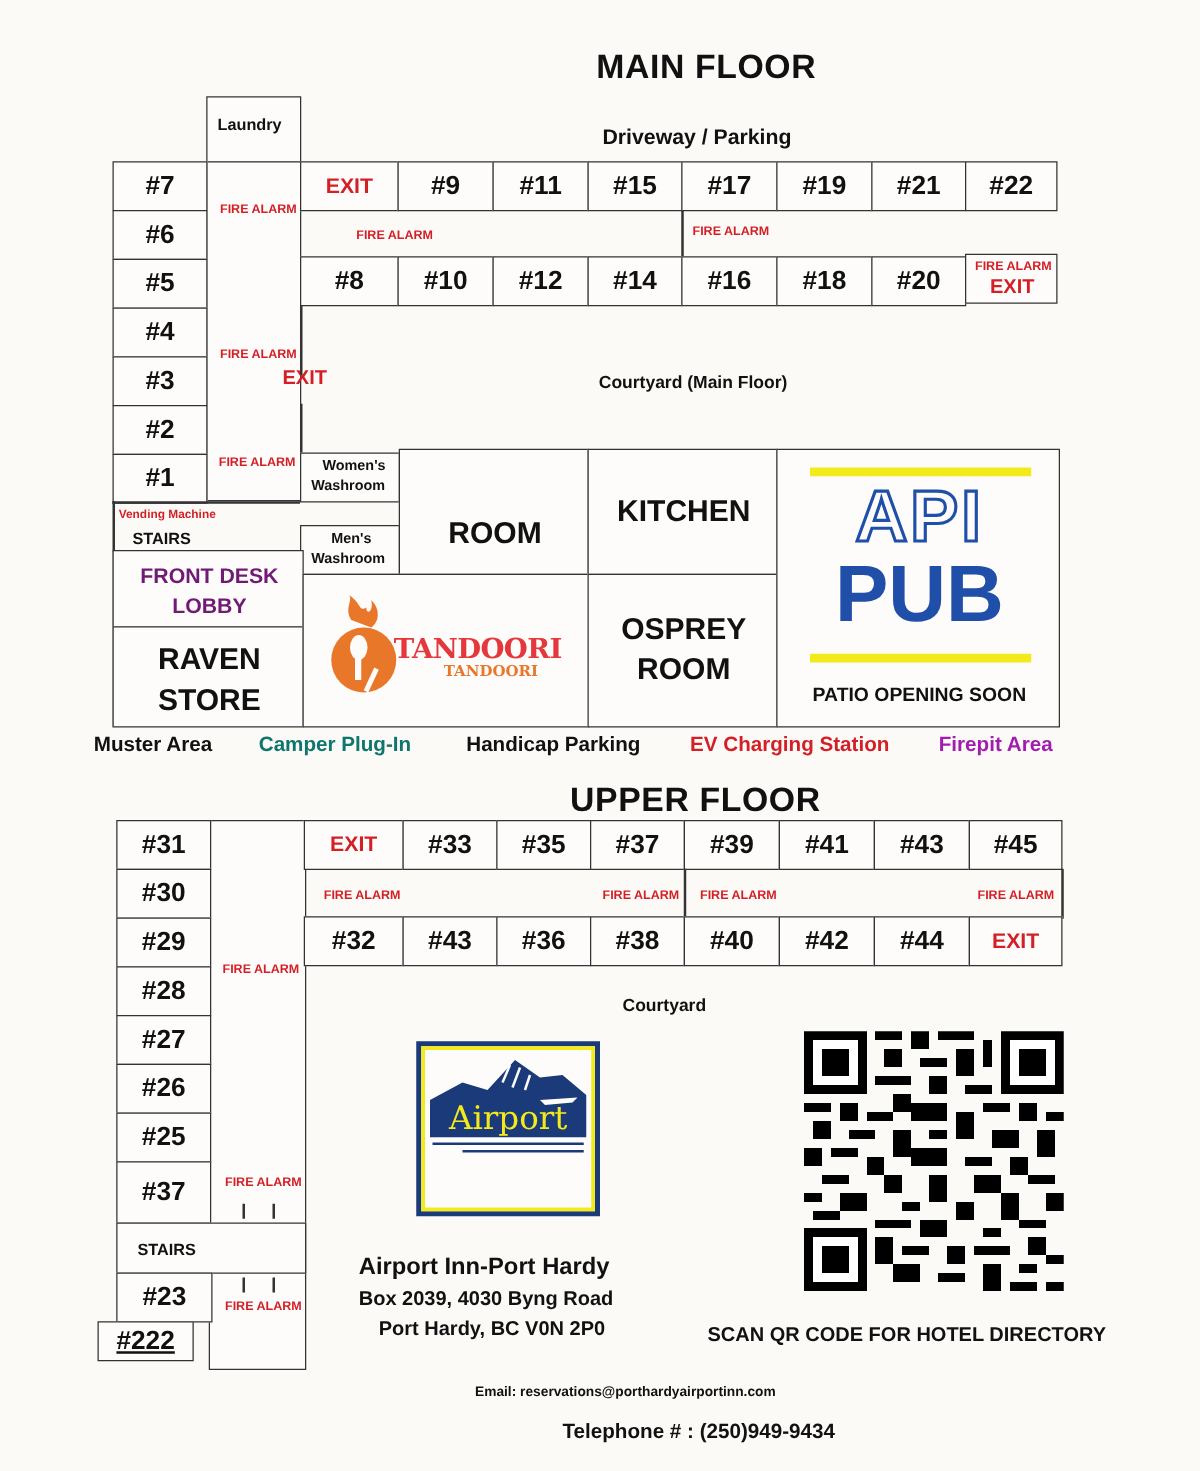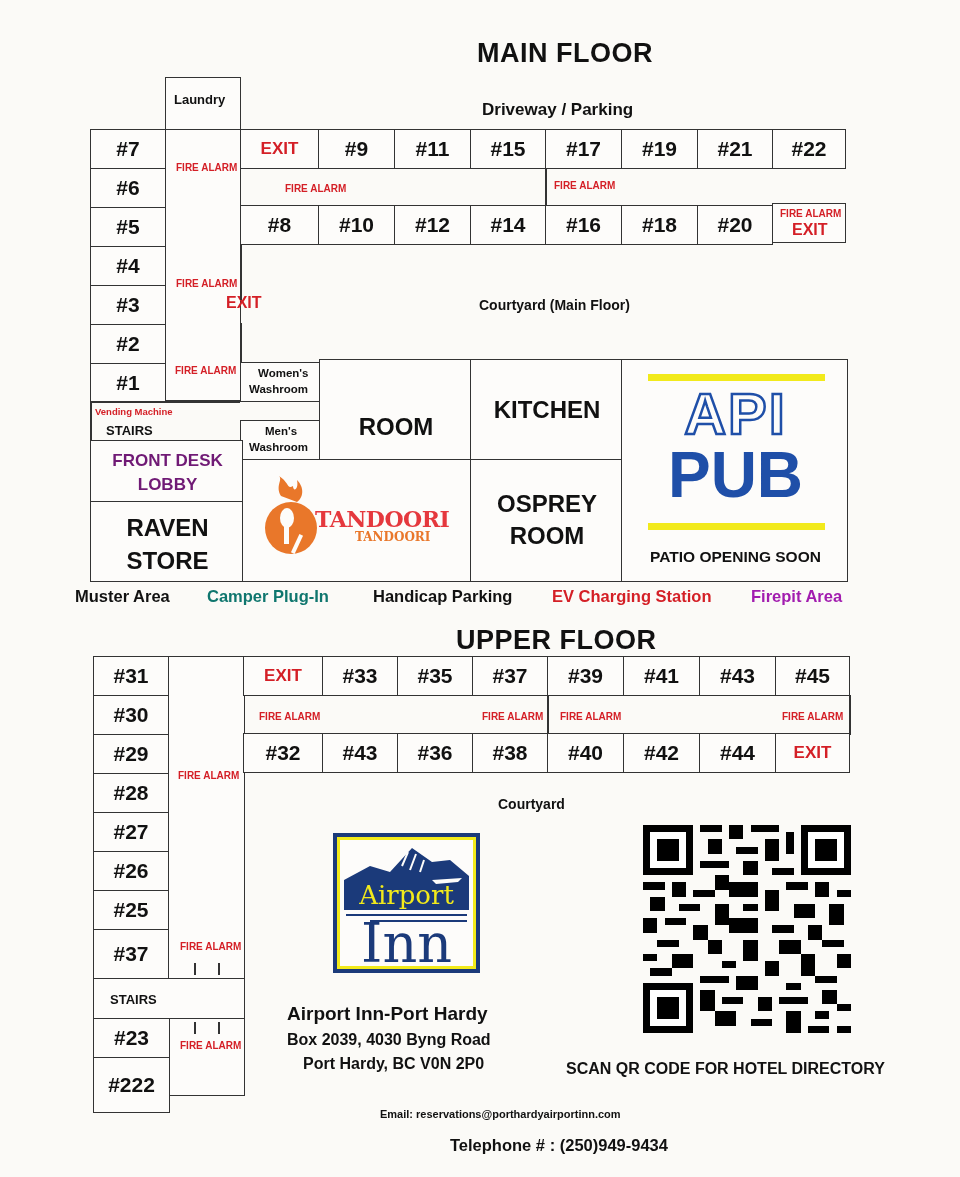--- a/index.html
+++ b/index.html
@@ -153,21 +153,21 @@
 
 <div class="box" style="left:93px;top:978px;width:152px;height:41px;">
   <div class="label" style="left:16px;top:13px;font-size:13px;">STAIRS</div>
 </div>
 
 <div class="tick" style="left:194px;top:1022px;"></div>
 <div class="tick" style="left:218px;top:1022px;"></div>
 <div class="alarm" style="left:180px;top:1040px;">FIRE ALARM</div>
 
 <div class="cell" style="left:93px;top:1018px;width:77px;height:40px;">#23</div>
-<div class="cell" style="left:93px;top:1057px;width:77px;height:56px;">#222</div>
+<div class="cell" style="left:78px;top:1057px;width:77px;height:32px;text-decoration:underline;">#222</div>
 
 <div class="cell exit" style="left:243px;top:656px;width:80px;height:40px;">EXIT</div>
 <div class="cell" style="left:322px;top:656px;width:76px;height:40px;">#33</div>
 <div class="cell" style="left:397px;top:656px;width:76px;height:40px;">#35</div>
 <div class="cell" style="left:472px;top:656px;width:76px;height:40px;">#37</div>
 <div class="cell" style="left:547px;top:656px;width:77px;height:40px;">#39</div>
 <div class="cell" style="left:623px;top:656px;width:77px;height:40px;">#41</div>
 <div class="cell" style="left:699px;top:656px;width:77px;height:40px;">#43</div>
 <div class="cell" style="left:775px;top:656px;width:75px;height:40px;">#45</div>
 
@@ -192,21 +192,20 @@
 <div class="abs" style="left:333px;top:833px;width:147px;height:140px;background:#1b3a7a;padding:4px;">
   <div style="width:100%;height:100%;border:3px solid #f2ea1b;background:#fdfcfa;position:relative;overflow:hidden;">
     <svg class="abs" style="left:0;top:0;" width="133" height="70" viewBox="0 0 133 70">
       <path d="M4 70 L4 40 L30 26 L50 32 L72 8 L92 22 L110 20 L129 36 L129 70 Z" fill="#1b3a7a"></path>
       <path d="M68 12 L62 26 M76 14 L70 30 M84 20 L80 32" stroke="#fdfcfa" stroke-width="2"></path>
       <path d="M92 40 L122 38 L118 42 L96 44 Z" fill="#fdfcfa"></path>
     </svg>
     <div class="label center" style="left:0;width:133px;top:40px;font-family:'DejaVu Serif',serif;font-weight:normal;font-size:26px;color:#f2ea1b;">Airport</div>
     <div class="abs" style="left:6px;top:74px;width:121px;height:2px;background:#1b3a7a;"></div>
     <div class="abs" style="left:30px;top:80px;width:97px;height:2px;background:#1b3a7a;"></div>
-    <div class="label center" style="left:0;width:133px;top:74px;font-family:'DejaVu Serif',serif;font-weight:normal;font-size:54px;line-height:60px;color:#1b3a7a;">Inn</div>
   </div>
 </div>
 
 <div class="label" style="left:287px;top:1003px;font-size:19px;">Airport Inn-Port Hardy</div>
 <div class="label" style="left:287px;top:1031px;font-size:16px;">Box 2039, 4030 Byng Road</div>
 <div class="label" style="left:303px;top:1055px;font-size:16px;">Port Hardy, BC V0N 2P0</div>
 
 <div class="abs" style="left:643px;top:825px;width:208px;height:208px;">
   <svg width="208" height="208" viewBox="0 0 29 29" shape-rendering="crispEdges">
     <rect x="0" y="0" width="7" height="7" fill="#000"></rect>

